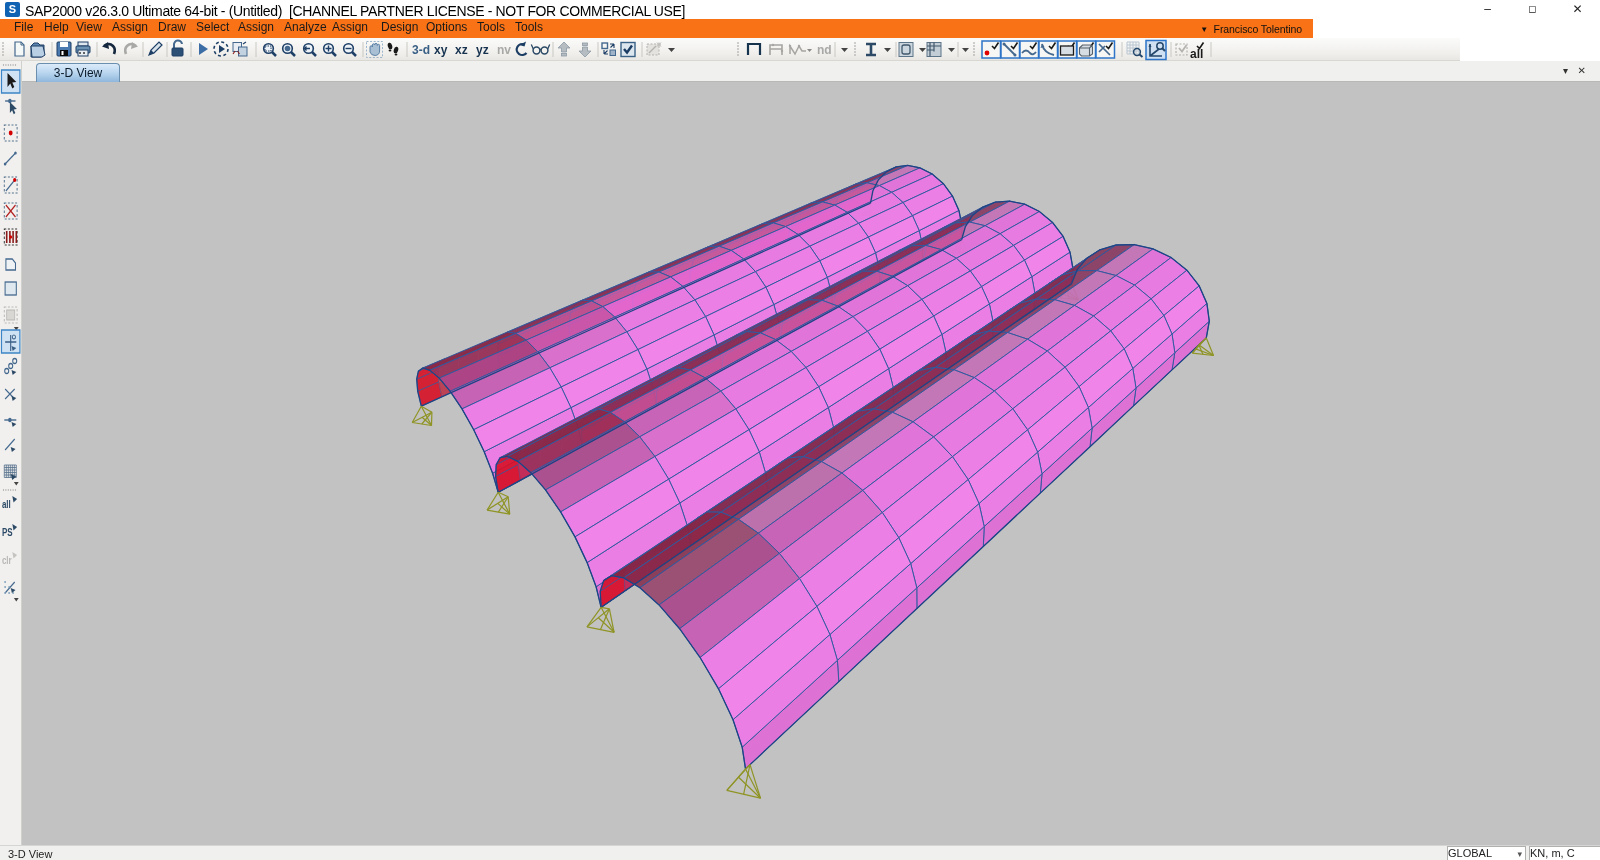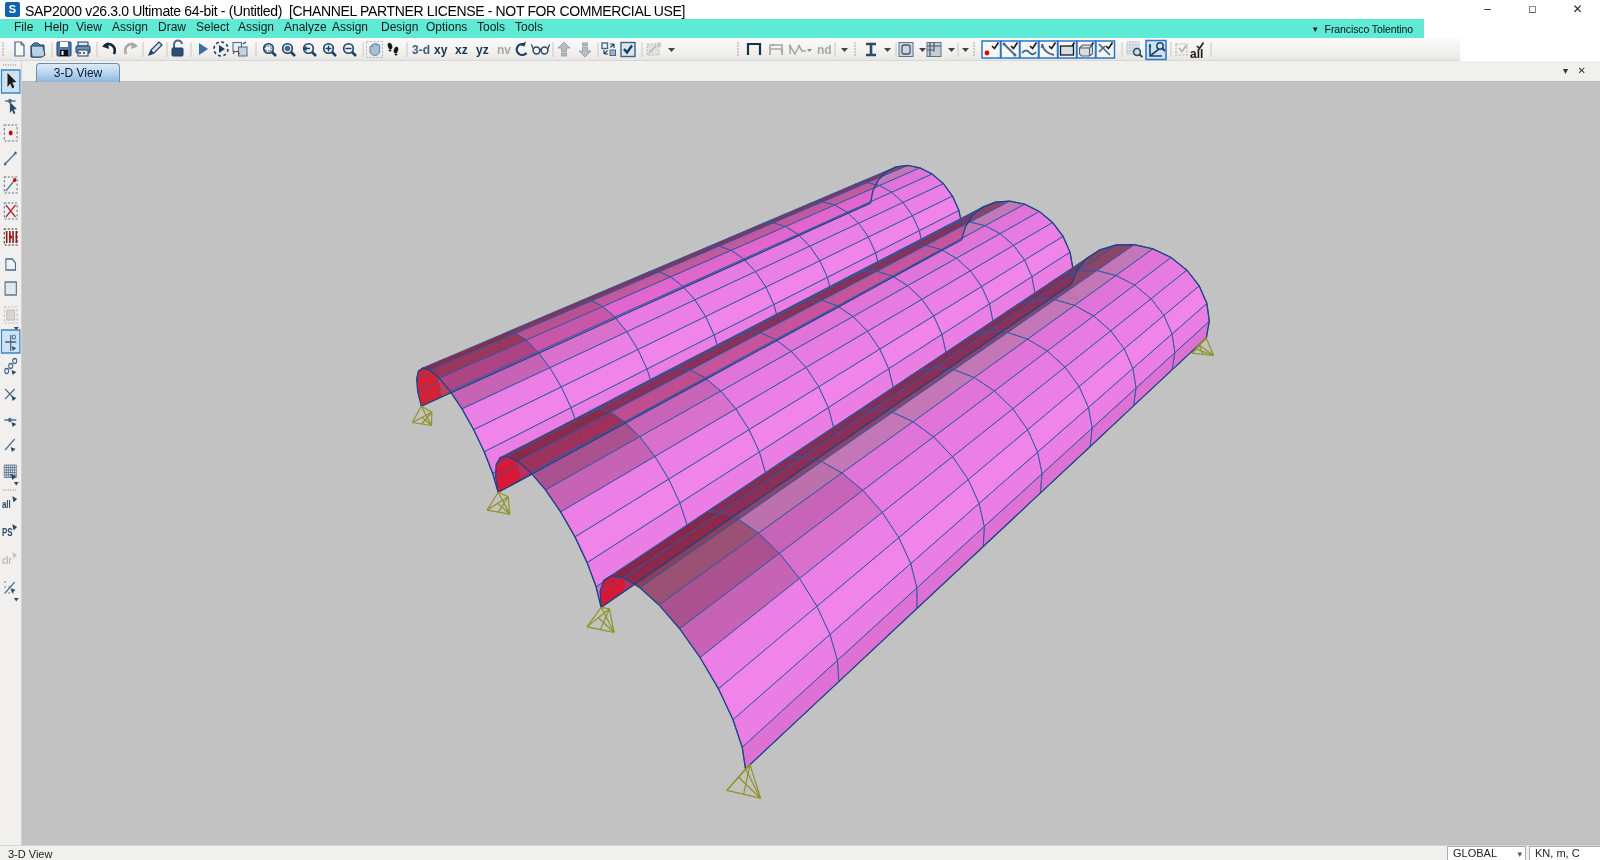--- a/index.html
+++ b/index.html
@@ -1,30 +1,30 @@
 <!DOCTYPE html>
 <html><head><meta charset="utf-8"><style>
 *{margin:0;padding:0;box-sizing:border-box}
 body{width:1600px;height:860px;overflow:hidden;font-family:"Liberation Sans",sans-serif;position:relative;background:#fff}
 .titlebar{position:absolute;left:0;top:0;width:1600px;height:19px;background:#ffffff}
 .appico{position:absolute;left:5px;top:2px;width:15px;height:15px;background:#1062b2;border-radius:2px;color:#fff;font-size:11px;font-weight:bold;text-align:center;line-height:15px}
 .title{position:absolute;left:25px;top:3px;font-size:14px;color:#000;letter-spacing:-0.35px}
 .wbtn{position:absolute;top:0;width:45px;height:19px;text-align:center;font-size:12px;color:#222;line-height:18px}
-.menubar{position:absolute;left:0;top:19px;width:1424px;height:19px;background:#5eead4}
+.menubar{position:absolute;left:0;top:19px;width:1313px;height:19px;background:#f97316}
 .menu{position:absolute;top:1px;font-size:12px;color:#1a1a1a}
 .user{position:absolute;top:4px;right:11px;font-size:10.5px;letter-spacing:-0.1px;color:#111}
 .toolbar{position:absolute;left:0;top:38px;width:1460px;height:23px;background:linear-gradient(#fbfbfa,#f0efec 70%,#e8e7e3);border-bottom:1px solid #d8d7d2}
 .tabstrip{position:absolute;left:22px;top:61px;width:1578px;height:21px;background:#f0f0ee;border-bottom:1px solid #b8b8b6;box-sizing:border-box}
 .tab{position:absolute;left:14px;top:2px;width:84px;height:19px;background:linear-gradient(#dcebfa,#bcd8f0 45%,#8fb7dc);border:1px solid #6b8fae;border-bottom:none;border-radius:4px 4px 0 0;font-size:12px;color:#0a1a2a;text-align:center;line-height:18px}
 .tabbtn{position:absolute;top:5px;font-size:10px;color:#333;line-height:10px}
 .leftbar{position:absolute;left:0;top:61px;width:22px;height:784px;background:#f1f0ef;border-right:1px solid #d0d0cc;box-sizing:border-box}
 .canvas{position:absolute;left:22px;top:82px;width:1578px;height:763px;background:#c2c2c2}
 .statusbar{position:absolute;left:0;top:845px;width:1600px;height:15px;background:#f0f0ef;border-top:1px solid #d5d5d3}
 .status-left{position:absolute;left:8px;top:2px;font-size:11px;color:#222}
-.combo{position:absolute;top:0px;height:15px;background:#fff;border:1px solid #b0b0ae;font-size:11px;color:#222;line-height:13px;padding-left:5px}
+.combo{position:absolute;top:0px;height:15px;background:#fff;border:1px solid #b0b0ae;font-size:11px;color:#222;line-height:13px;}
 .combo .chev{position:absolute;right:3px;top:1px;color:#555;font-size:9px}
 </style></head>
 <body>
 <div class="titlebar">
  <div class="appico">S</div>
  <div class="title">SAP2000 v26.3.0 Ultimate 64-bit - (Untitled)&nbsp; [CHANNEL PARTNER LICENSE - NOT FOR COMMERCIAL USE]</div>
  <div class="wbtn" style="right:90px">–</div>
  <div class="wbtn" style="right:45px;font-size:10px">◻</div>
  <div class="wbtn" style="right:0">✕</div>
 </div>

